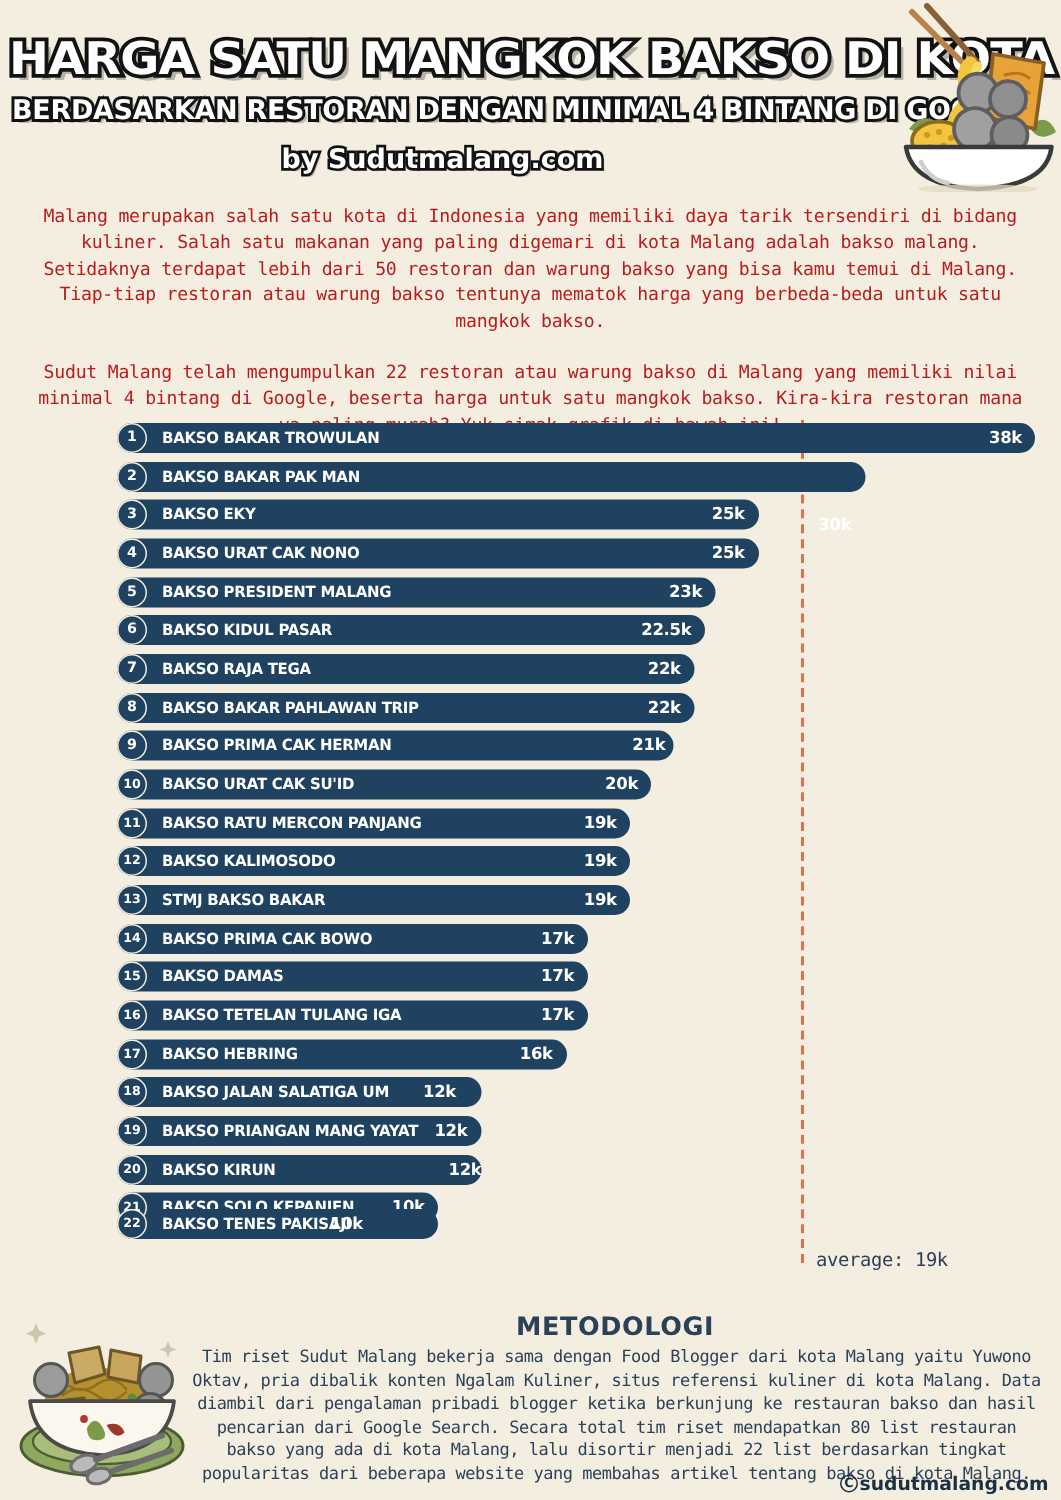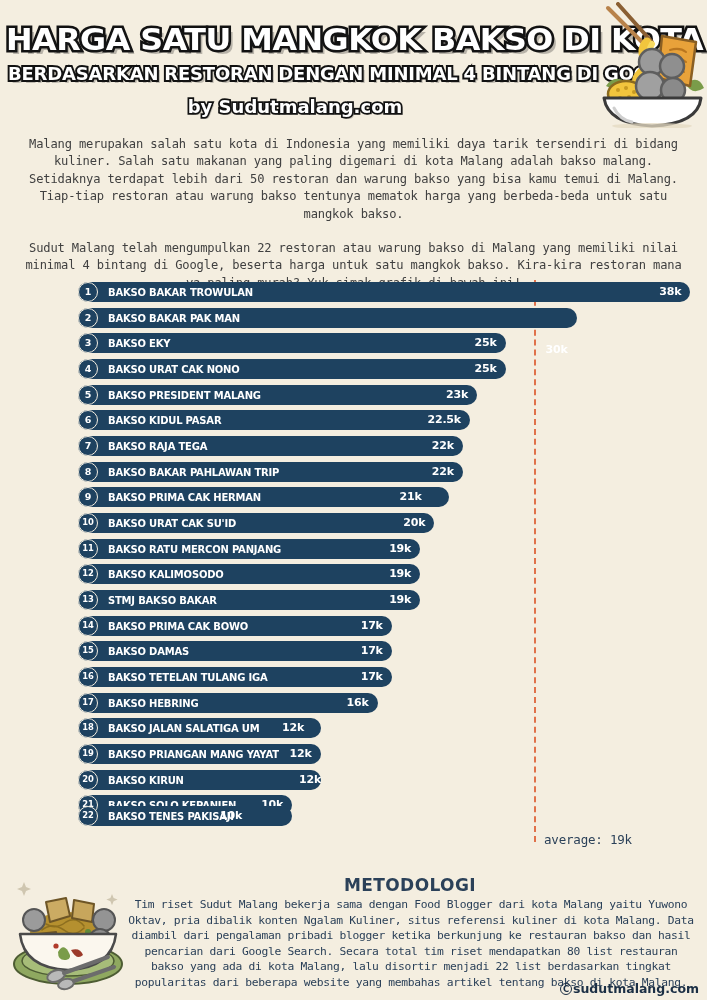--- a/index.html
+++ b/index.html
@@ -85,21 +85,21 @@
 
   
   #intro {
     position: absolute;
     top: 136px;
     left: 18px;
     width: 671px;
   }
   .para {
     text-align: center;
-    color: #404040;
+    color: #b91c1c;
     font-size: 12.1px;
     line-height: 17.4px;
     font-family: "DejaVu Sans Mono", monospace;
     letter-spacing: -0.15px;
   }
   .para.second { margin-top: 17px; }
 
   
   #chart {
     position: absolute;
@@ -354,21 +354,21 @@
       <div class="bar-row" style="top: 181.62px; width: 384.84px;">
         <div class="bar" style="width: 384.84px;"></div>
         <div class="badge">8</div>
         <div class="bar-label">BAKSO BAKAR PAHLAWAN TRIP</div>
         <div class="bar-value" style="right: 9px;">22k</div>
       </div>
       <div class="bar-row" style="top: 207.28px; width: 370.62px;">
         <div class="bar" style="width: 370.62px;"></div>
         <div class="badge">9</div>
         <div class="bar-label">BAKSO PRIMA CAK HERMAN</div>
-        <div class="bar-value" style="right: 27px;">21k</div>
+        <div class="bar-value" style="right: 5px;">21k</div>
       </div>
       <div class="bar-row" style="top: 232.94px; width: 356.4px;">
         <div class="bar" style="width: 356.4px;"></div>
         <div class="badge wide">10</div>
         <div class="bar-label">BAKSO URAT CAK SU'ID</div>
         <div class="bar-value" style="right: 9px;">20k</div>
       </div>
       <div class="bar-row" style="top: 258.6px; width: 342.18px;">
         <div class="bar" style="width: 342.18px;"></div>
         <div class="badge wide">11</div>

